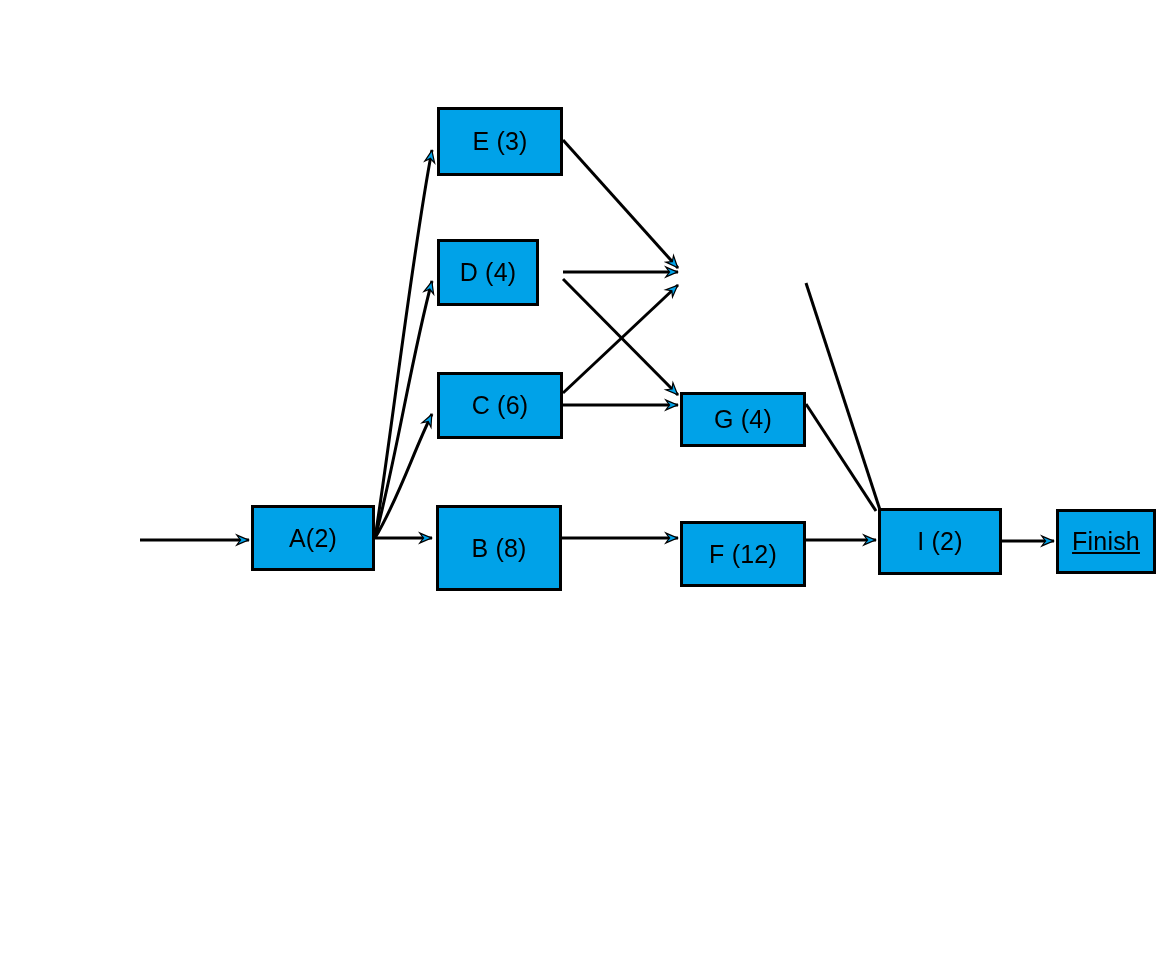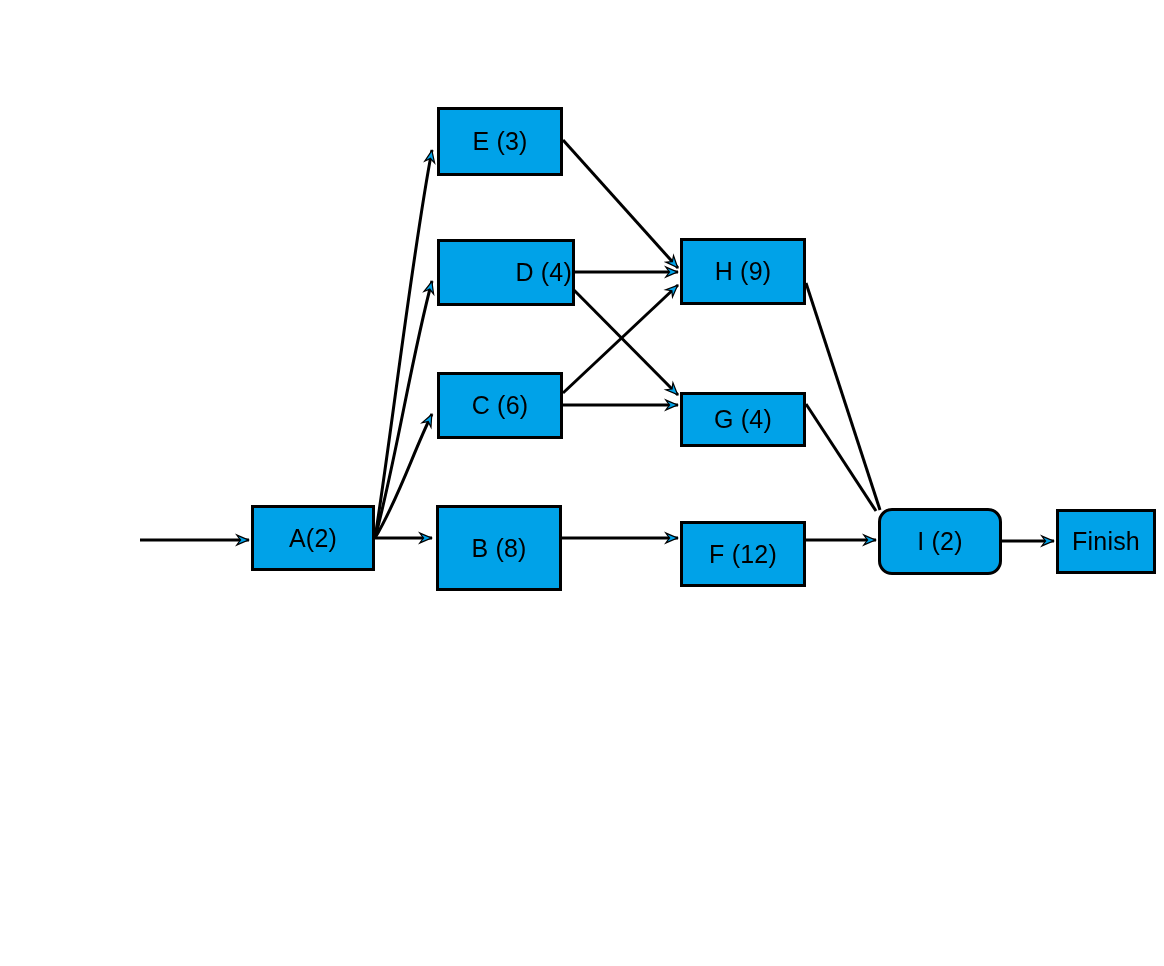--- a/index.html
+++ b/index.html
@@ -104,45 +104,42 @@
 
 
   <div class="node" style="left:251px; top:505px; width:124px; height:66px;text-align:right;">
     <span class="node-label">A(2)</span>
   </div>
 
   <div class="node" style="left:437px; top:107px; width:126px; height:69px;">
     <span class="node-label">E (3)</span>
   </div>
 
-  <div class="node" style="left:437px; top:239px; width:138px; height:67px;justify-content:flex-end;">
+  <div class="node" style="left:437px; top:239px; width:102px; height:67px;">
     <span class="node-label">D (4)</span>
   </div>
 
   <div class="node" style="left:437px; top:372px; width:126px; height:67px;">
     <span class="node-label">C (6)</span>
   </div>
 
   <div class="node" style="left:436px; top:505px; width:126px; height:86px;">
     <span class="node-label">B (8)</span>
   </div>
 
-  <div class="node" style="left:680px; top:238px; width:126px; height:67px;">
-    <span class="node-label">H (9)</span>
-  </div>
 
   <div class="node" style="left:680px; top:392px; width:126px; height:55px;">
     <span class="node-label">G (4)</span>
   </div>
 
   <div class="node" style="left:680px; top:505px; width:126px; height:66px;margin-top:16px;">
     <span class="node-label">F (12)</span>
   </div>
 
-  <div class="node" style="left:878px; top:508px; width:124px; height:67px;border-radius:14px;">
+  <div class="node" style="left:878px; top:508px; width:124px; height:67px;">
     <span class="node-label">I (2)</span>
   </div>
 
-  <div class="node" style="left:1056px; top:509px; width:100px; height:65px;">
+  <div class="node" style="left:1056px; top:509px; width:100px; height:65px;text-decoration:underline;">
     <span class="node-label">Finish</span>
   </div>
 
 </div>
 
 </body></html>

